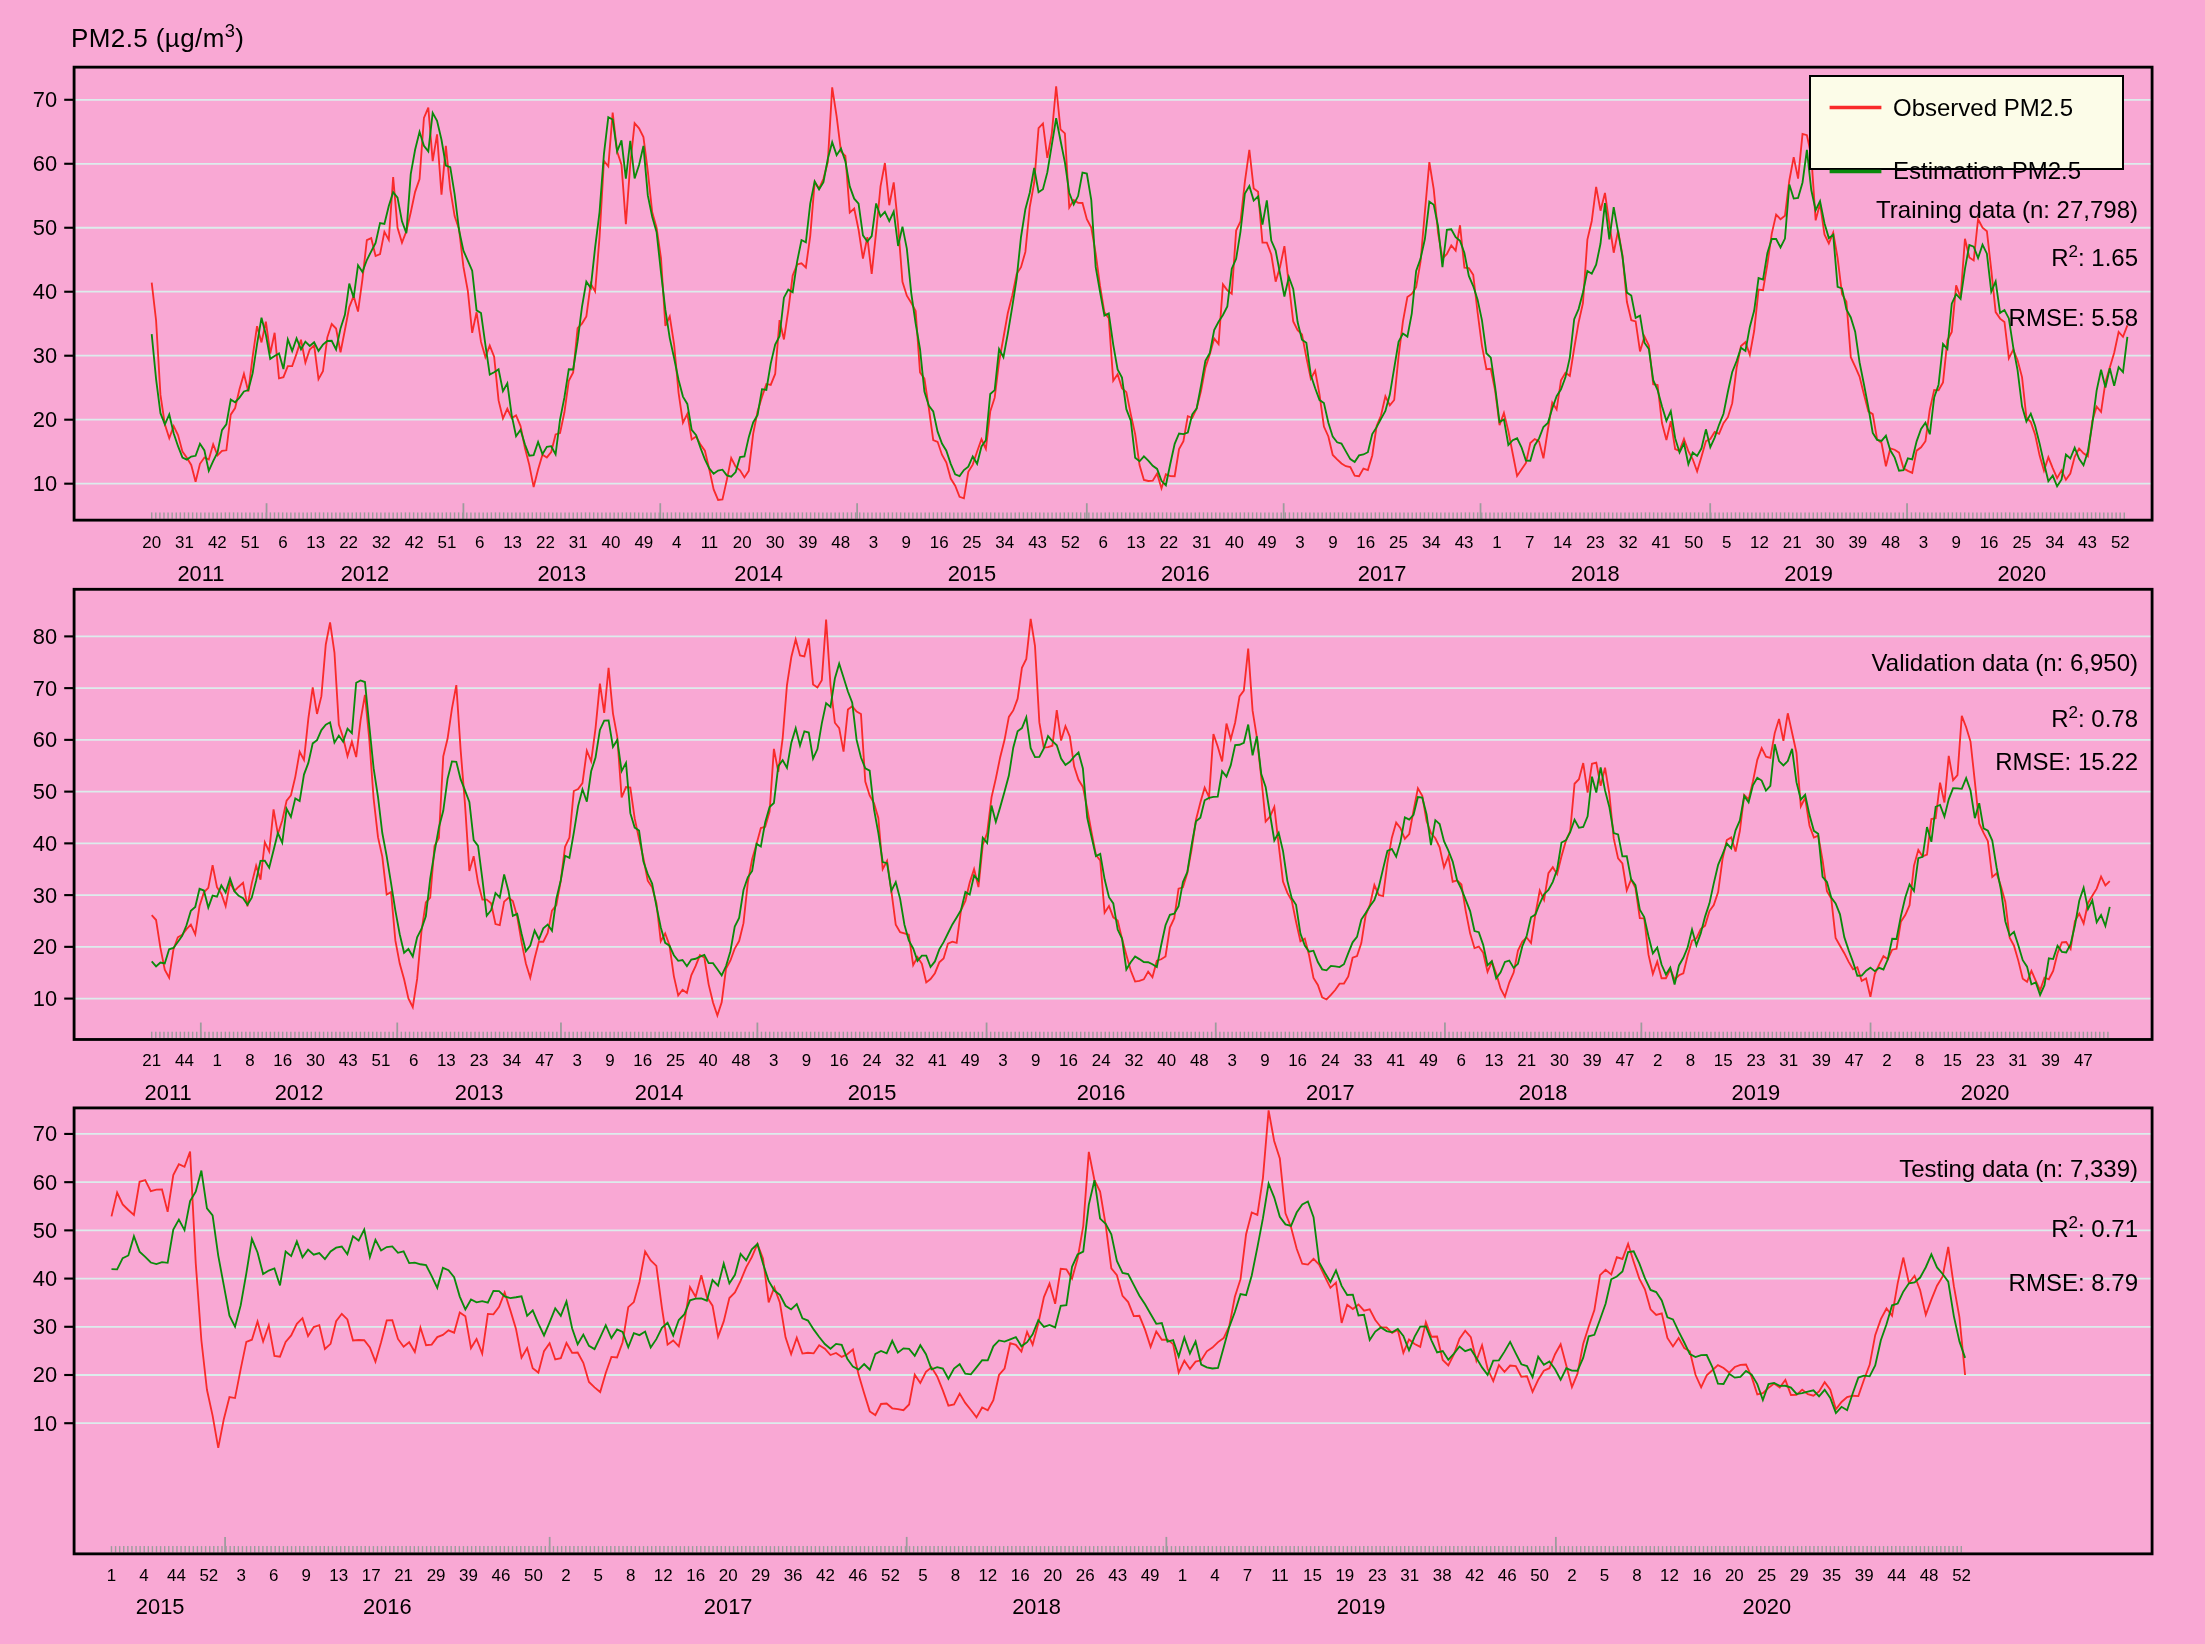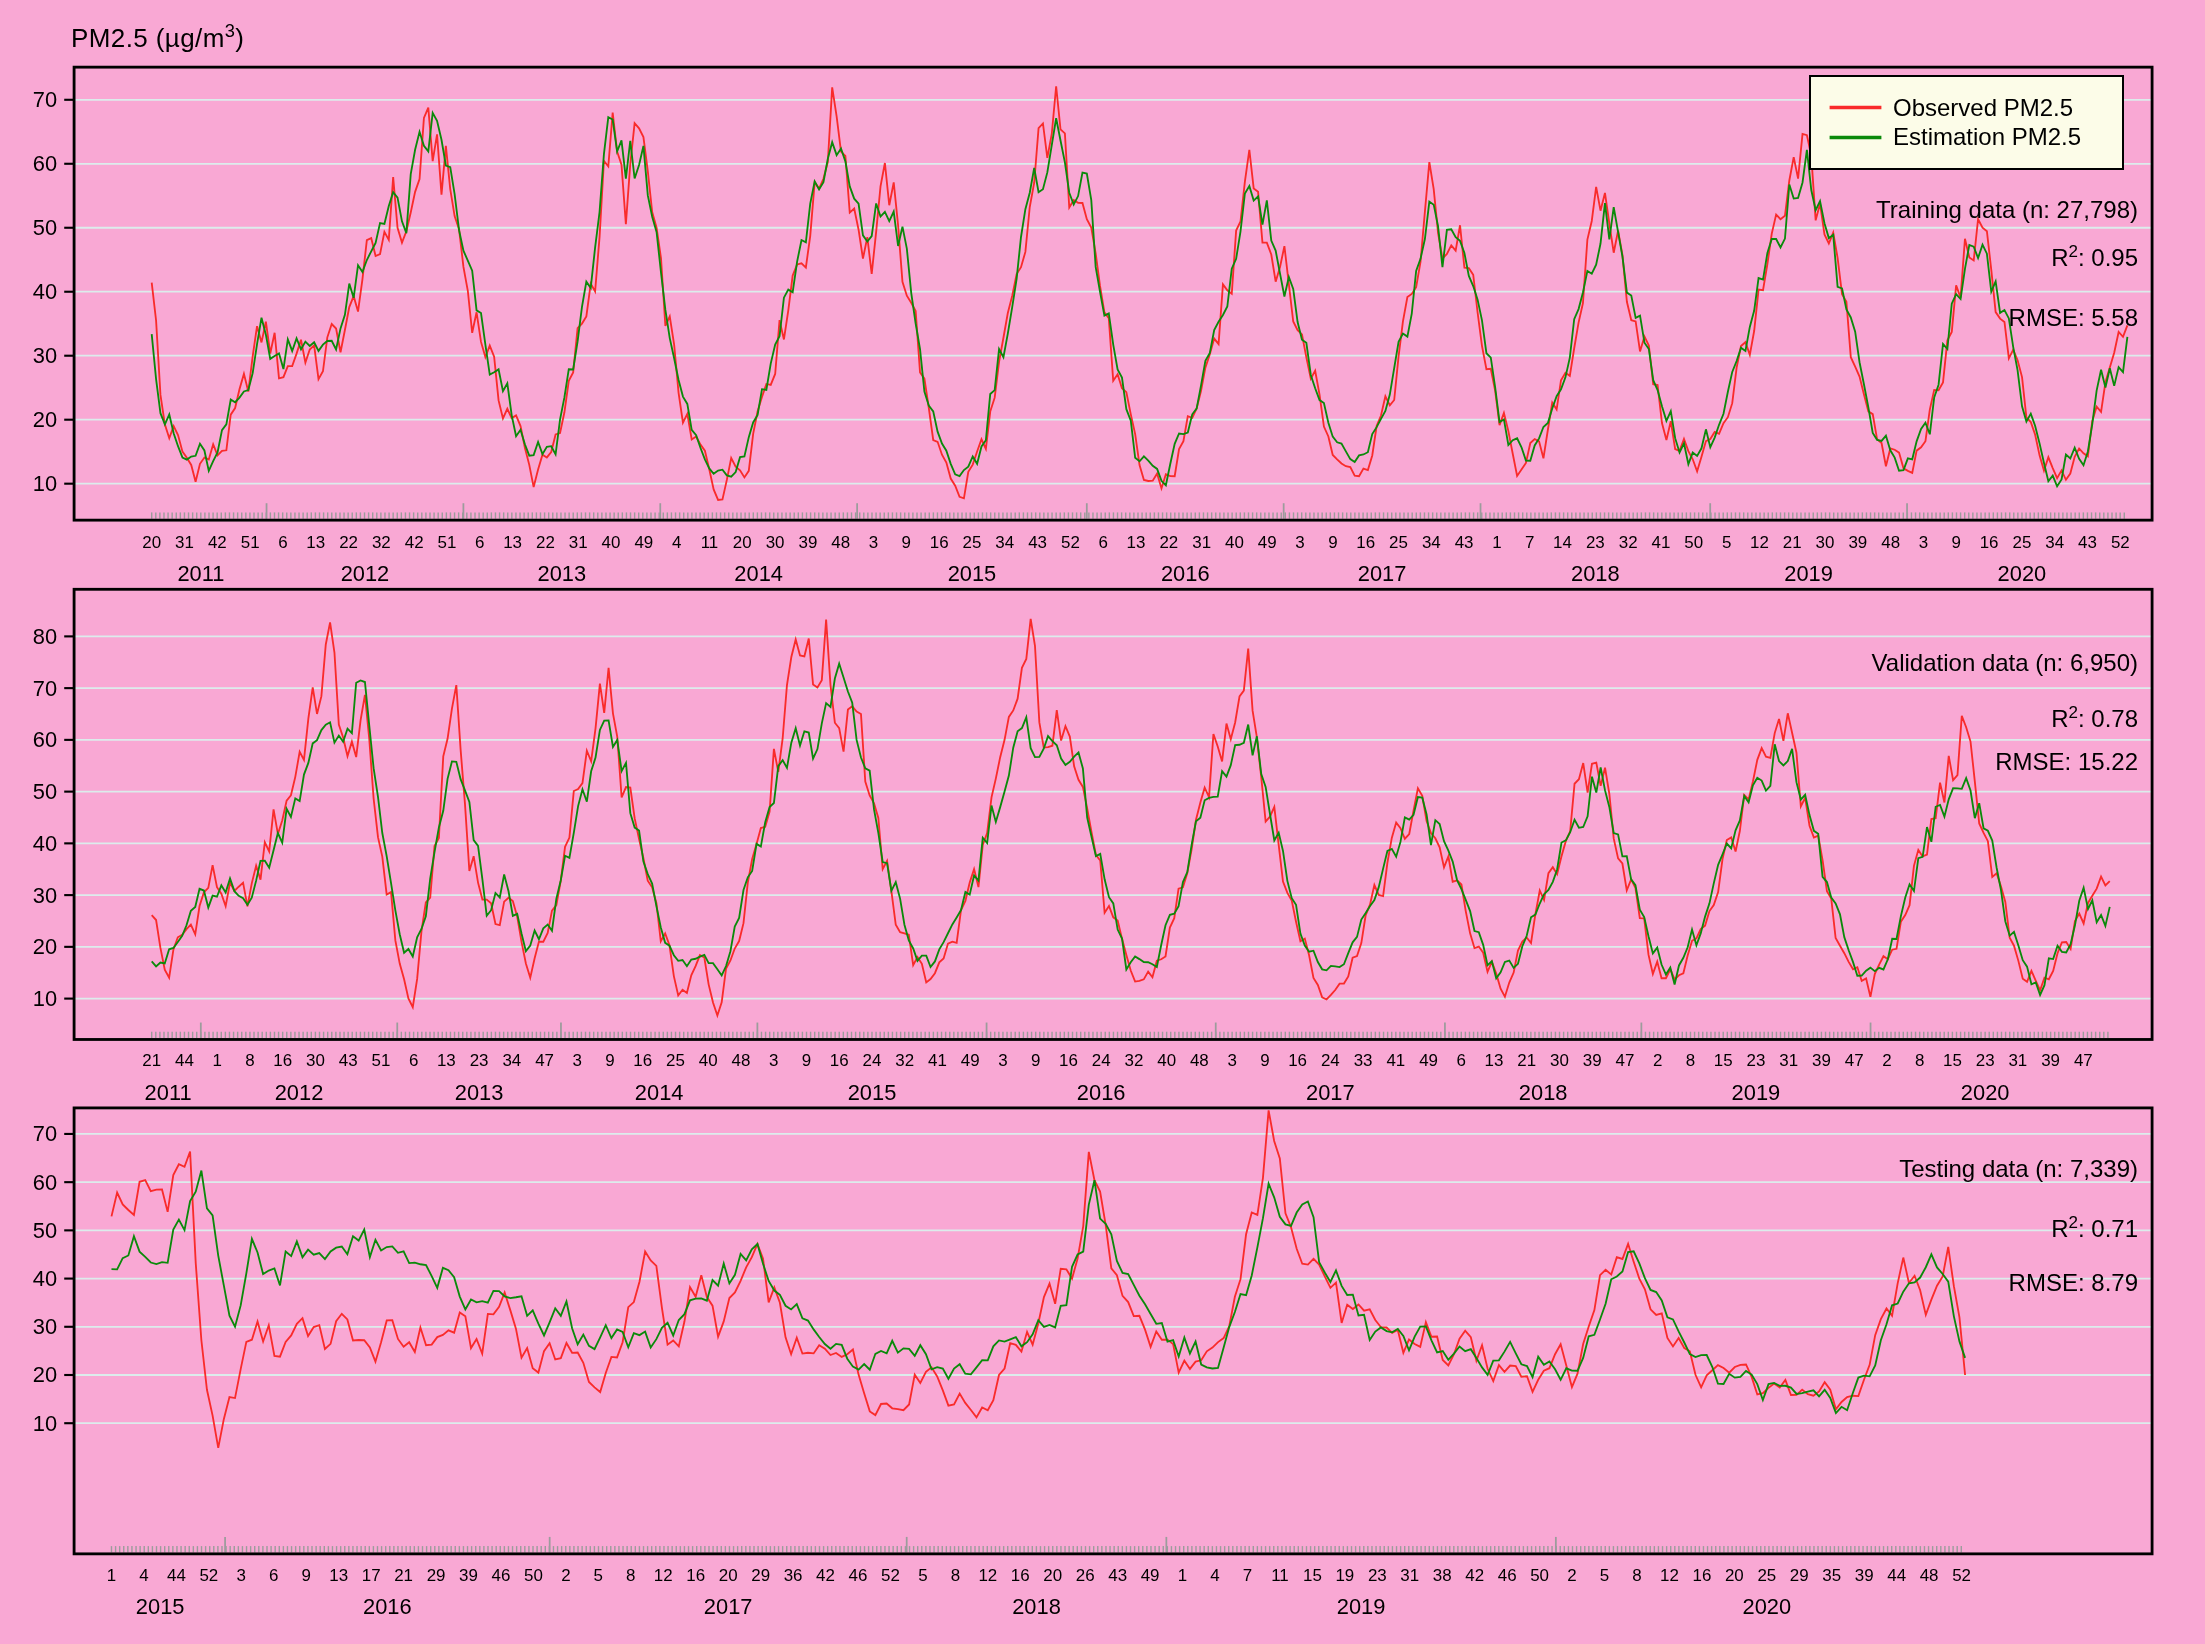--- a/index.html
+++ b/index.html
@@ -20,21 +20,21 @@
     position:absolute;right:67px;text-align:right;
     font-size:24px;line-height:1;white-space:nowrap;
   }
   .annot sup{font-size:17px;}
   #legend-box{
     position:absolute;left:1809px;top:75px;width:315px;height:95px;
     border:2.8px solid #000;box-sizing:border-box;
     display:flex;flex-direction:column;justify-content:center;gap:2.8px;
     padding-left:17px;
   }
-  .legend-item{display:flex;align-items:center;gap:10px;font-size:24px;line-height:1.1;}
+  .legend-item{display:flex;align-items:center;gap:10px;font-size:24px;line-height:1.1;margin-top:34px;}
   .legend-item svg{flex:0 0 auto;}
   svg text{font-family:"Liberation Sans", sans-serif;}
 </style>
 </head>
 <body>
 
 <div id="figure">
 
   <div id="chart-title"><span>PM2.5 (µg/m</span><sup>3</sup><span>)</span></div>
 
@@ -1798,21 +1798,21 @@
     </div>
     <div class="legend-item">
       <svg width="55" height="7" viewBox="0 0 78 10">
           <line x1="2" y1="5" x2="76" y2="5" stroke-width="5" stroke="#0a8a0a"></line>
         </svg>
       <span>Estimation PM2.5</span>
     </div>
   </div>
 
   <div class="annot" style="top:198px;text-align:center;">Training data (n: 27,798)</div>
-  <div class="annot" style="top:243px;"><span>R</span><sup>2</sup><span>: 0.95</span></div>
+  <div class="annot" style="top:243px;"><span>R</span><sup>2</sup><span>: 1.65</span></div>
   <div class="annot" style="top:306px;">RMSE: 5.58</div>
 
   <div class="annot" style="top:651px;">Validation data (n: 6,950)</div>
   <div class="annot" style="top:704px;"><span>R</span><sup>2</sup><span>: 0.78</span></div>
   <div class="annot" style="top:750px;">RMSE: 15.22</div>
 
   <div class="annot" style="top:1157px;">Testing data (n: 7,339)</div>
   <div class="annot" style="top:1214px;"><span>R</span><sup>2</sup><span>: 0.71</span></div>
   <div class="annot" style="top:1271px;text-align:right;">RMSE: 8.79</div>
 

